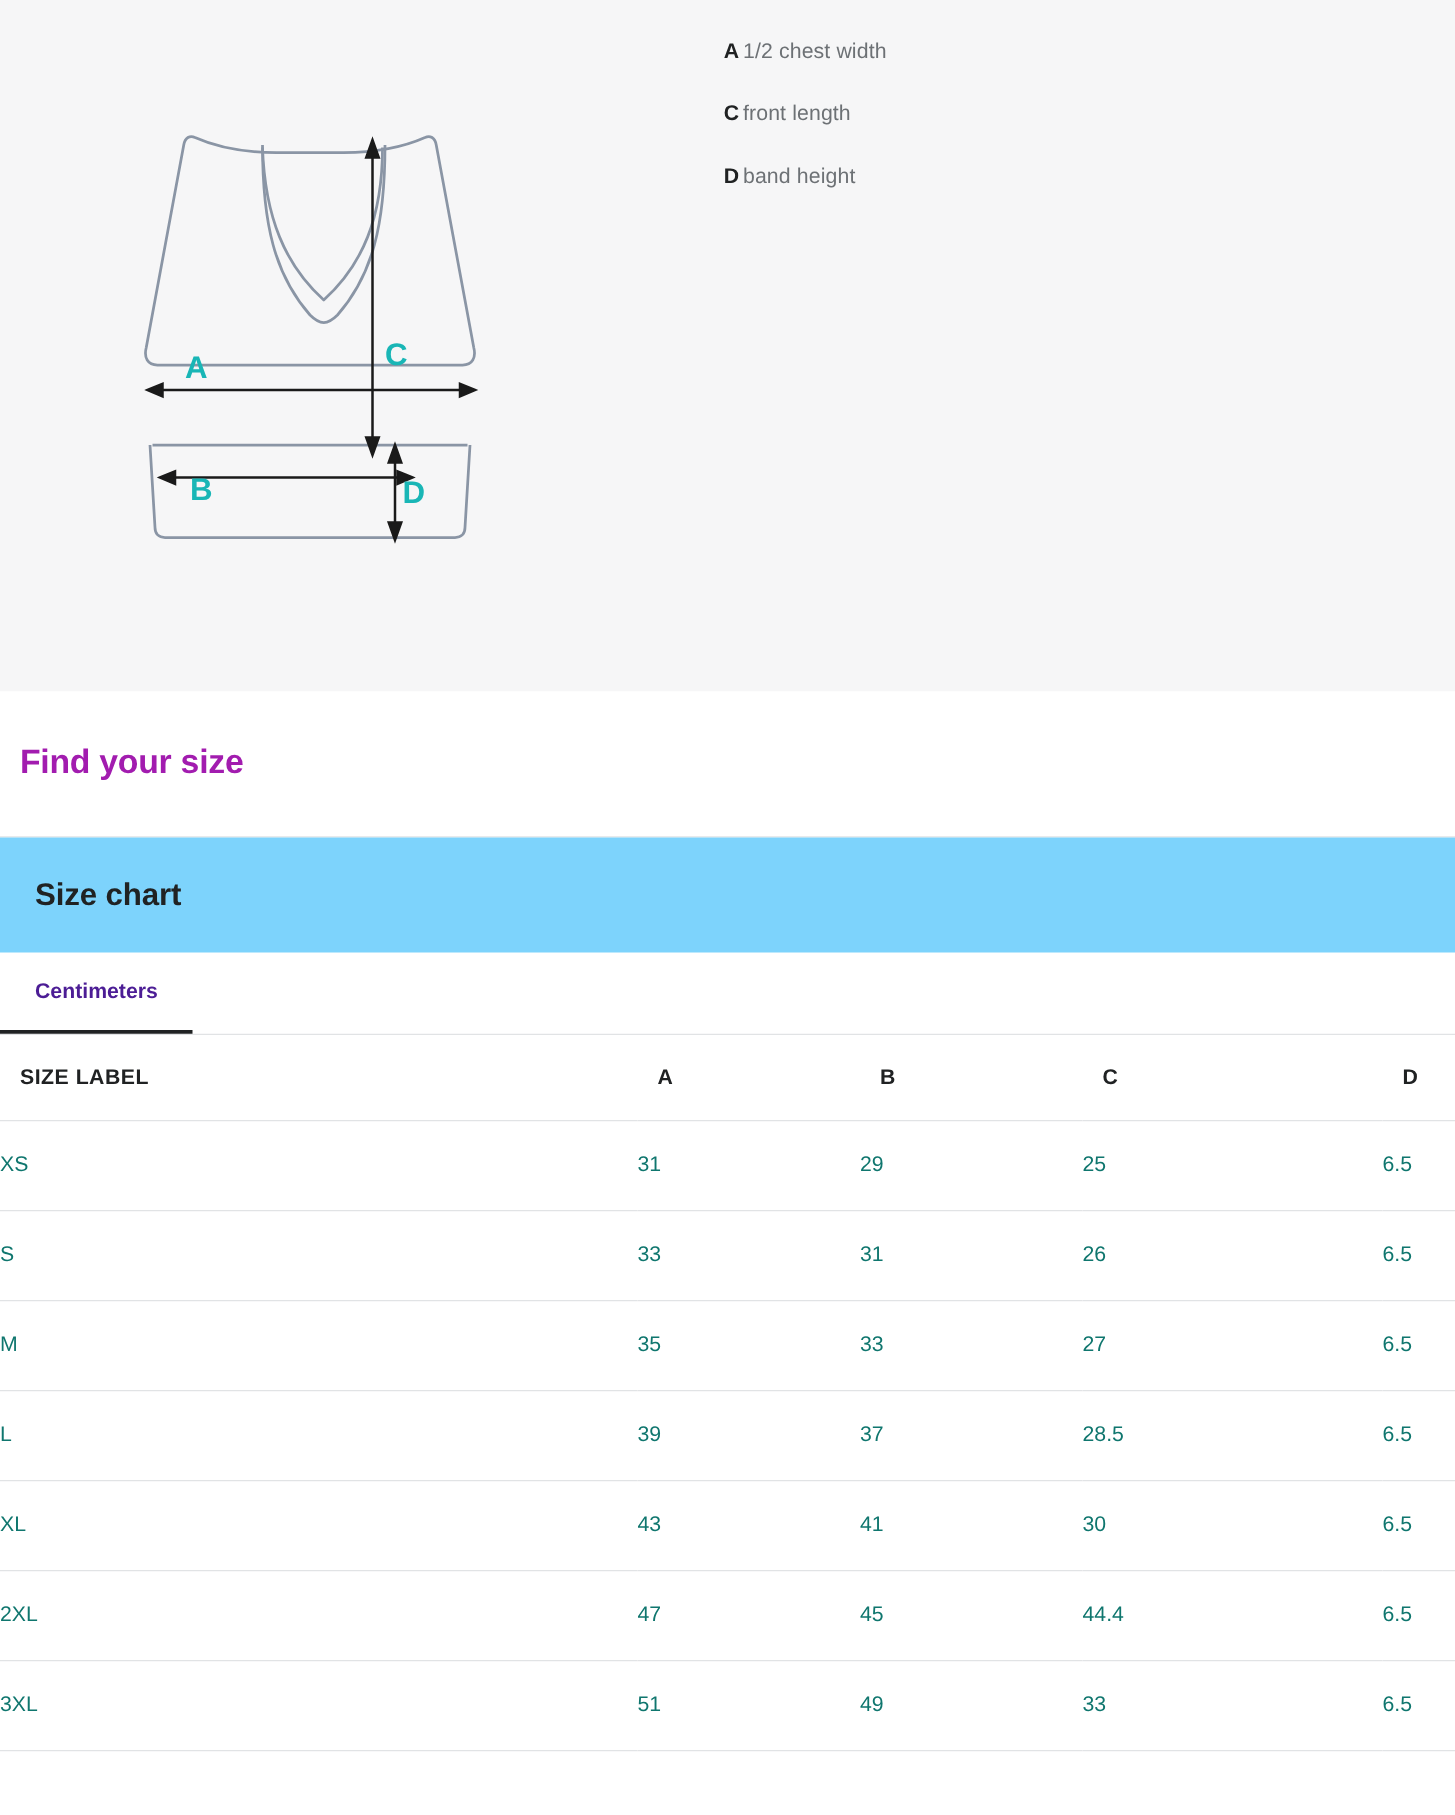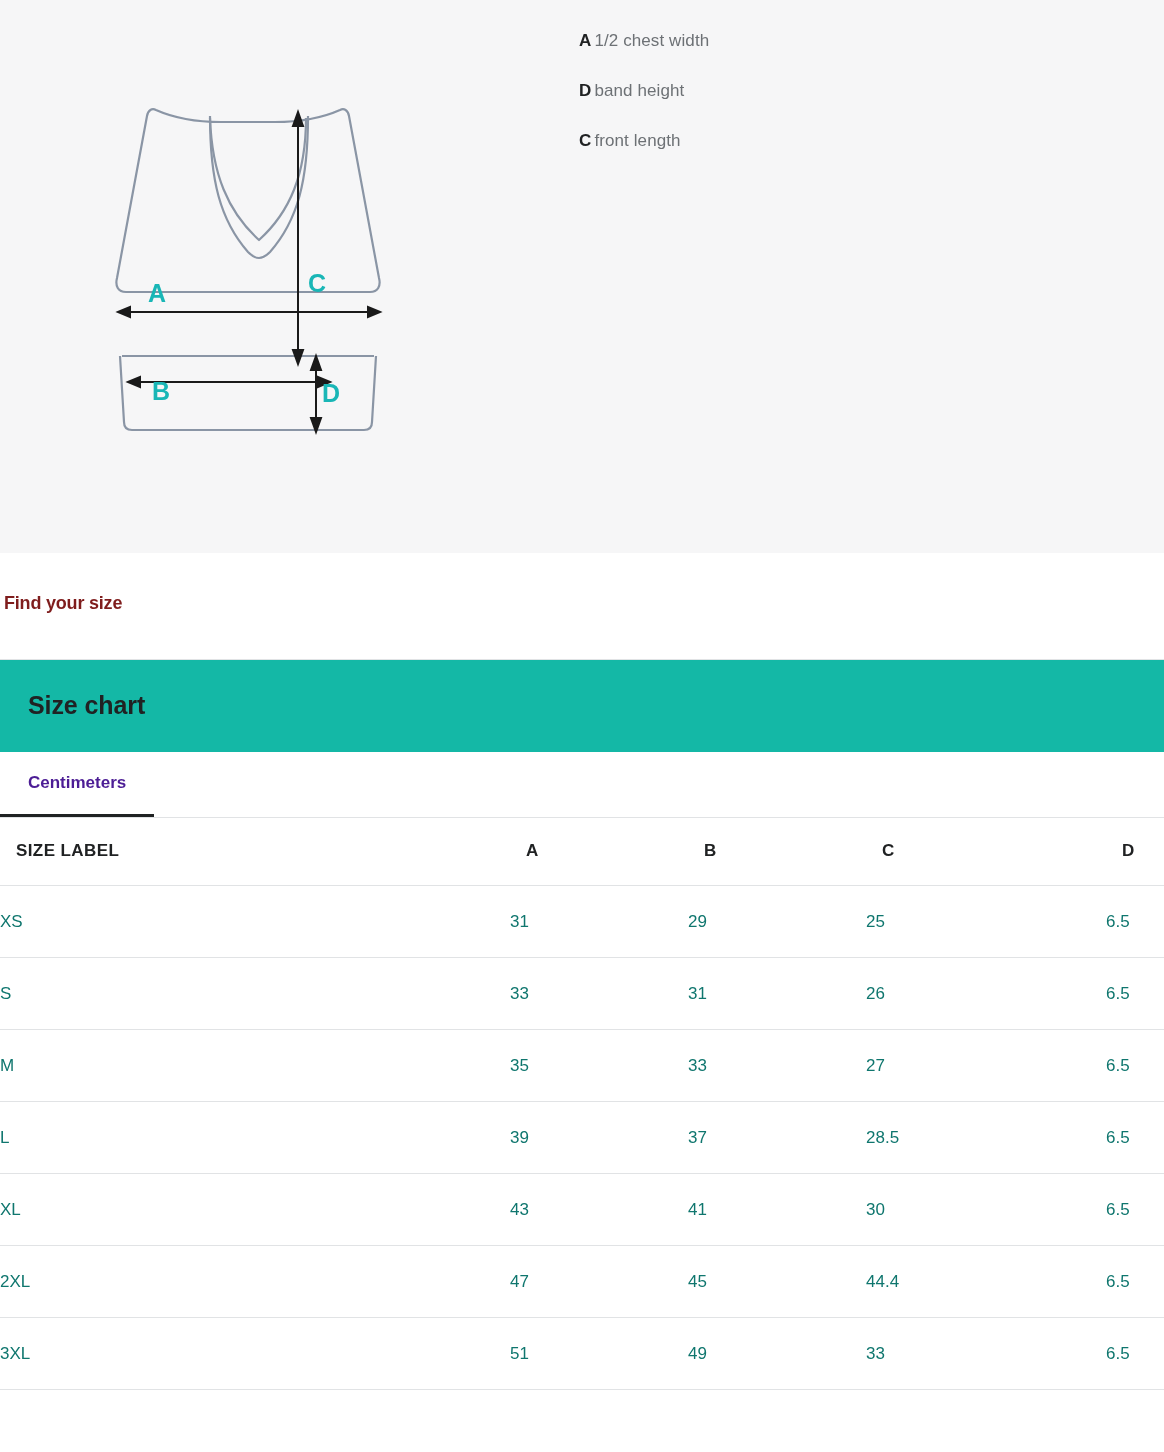--- a/index.html
+++ b/index.html
@@ -46,37 +46,37 @@
     letter-spacing: 0.1px;
   }
   .legend-row .key {
     color: #202223;
     font-weight: bold;
     margin-right: 3px;
   }
 
   
   .find-title {
-    font-size: 18px;
-    font-weight: bold;
-    color: #7f1d1d;
-    padding: 40px 0 0 4px;
+    font-size: 27px;
+    font-weight: bold;
+    color: #a21caf;
+    padding: 40px 0 0 16px;
     margin: 0;
     letter-spacing: -0.2px;
     line-height: 1.2;
   }
 
   
   .chart-card {
     margin-top: 44px;
     width: 1164px;
     border-top: 1px solid #e1e3e5;
   }
   .chart-head {
-    background: #14b8a6;
+    background: #7dd3fc;
     height: 92px;
     display: flex;
     align-items: center;
     padding-left: 28px;
   }
   .chart-head h2 {
     margin: 0;
     font-size: 25px;
     font-weight: bold;
     color: #202223;
@@ -198,24 +198,24 @@
         <text x="248" y="222" fill="#19b6b6" font-family="Liberation Sans, sans-serif" font-size="25" font-weight="bold">C</text>
         <text x="262" y="332" fill="#19b6b6" font-family="Liberation Sans, sans-serif" font-size="25" font-weight="bold">D</text>
       </svg>
     </div>
 
     <div class="legend">
       <div class="legend-row">
         <span class="key">A</span><span>1/2 chest width</span>
       </div>
       <div class="legend-row">
-        <span class="key">D</span><span>band height</span>
+        <span class="key">C</span><span>front length</span>
       </div>
       <div class="legend-row">
-        <span class="key">C</span><span>front length</span>
+        <span class="key">D</span><span>band height</span>
       </div>
     </div>
   </div>
 
   <h1 class="find-title">Find your size</h1>
 
   <div class="chart-card">
 
     <div class="chart-head">
       <h2>Size chart</h2>

